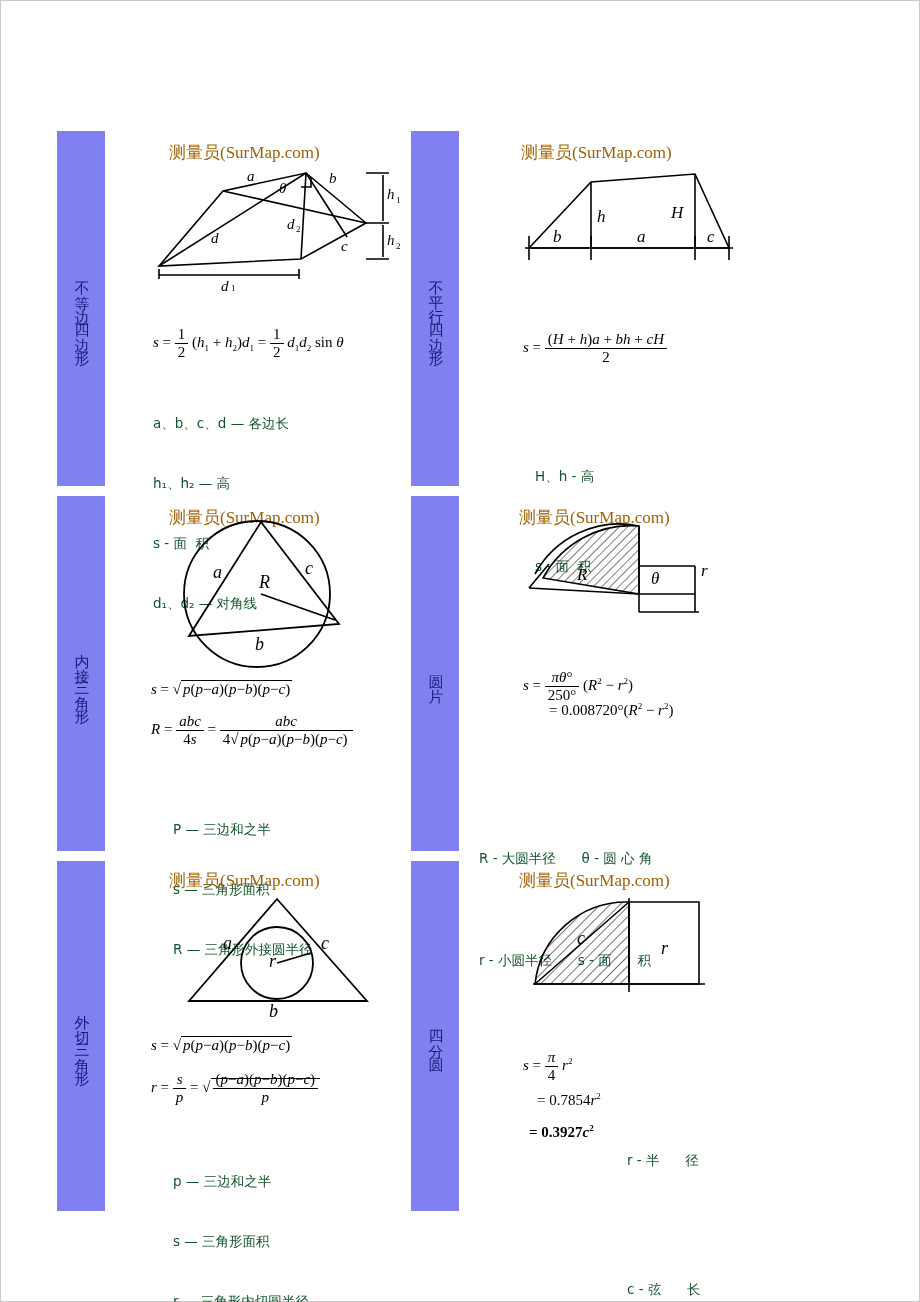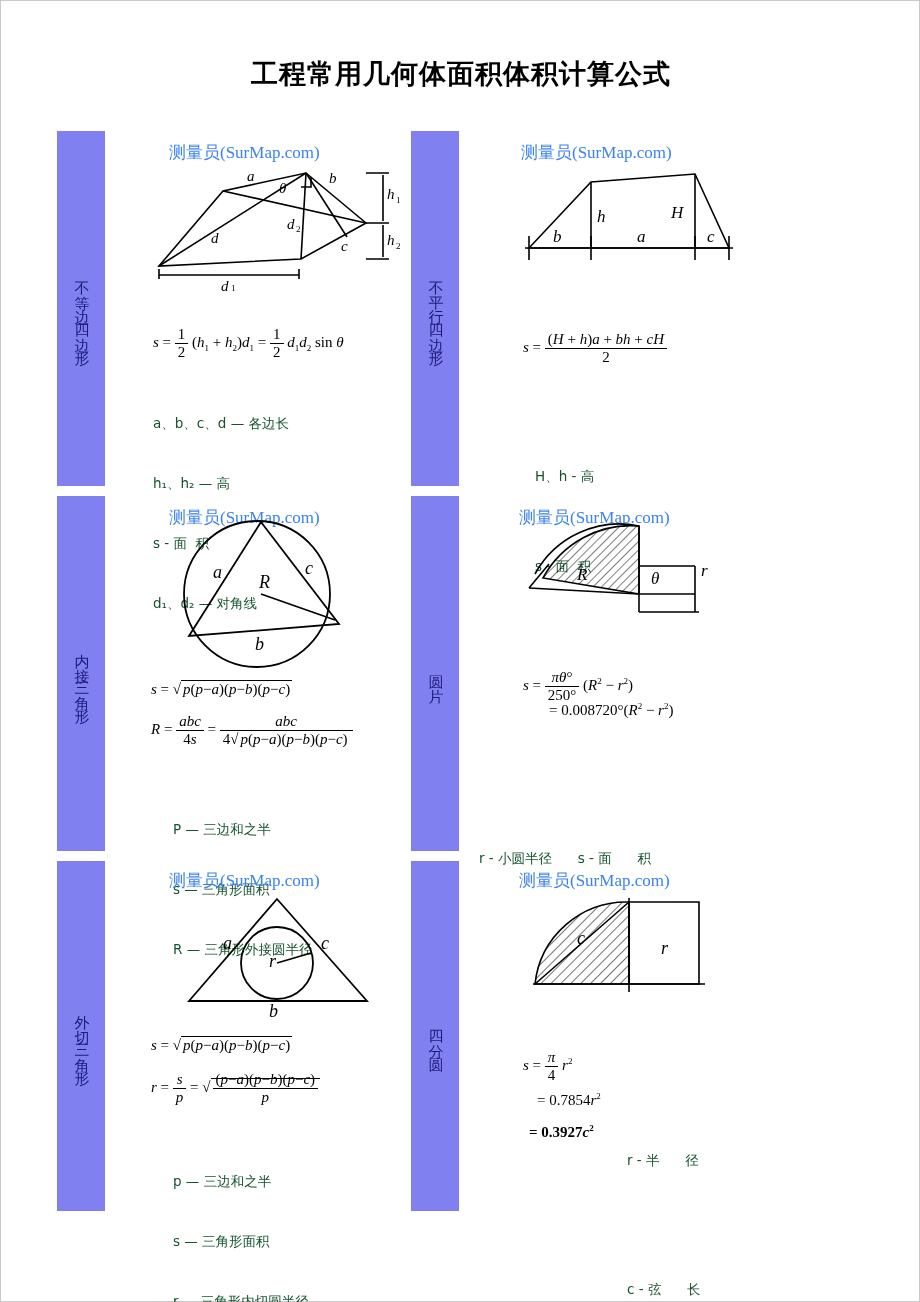--- a/index.html
+++ b/index.html
@@ -47,21 +47,21 @@
   .labeltext{
     writing-mode:vertical-rl;
     text-orientation:upright;
     letter-spacing:14px;
     line-height:1.05;
     font-size:15px;
     color:#1d1a7a;
   }
   .watermark{
     position:absolute;
-    color:#3b82f6;
+    color:#a16207;
     font-family:"Liberation Serif", serif;
     font-size:17px;
     white-space:nowrap;
     pointer-events:none;
   }
   .fig{position:absolute;}
   .formula{
     position:absolute;
     font-family:"Liberation Serif", serif;
     font-size:14px;
@@ -84,21 +84,20 @@
   .frac .den{display:block;padding:0 3px;}
   .rad{display:inline-block;}
   .radline{border-top:1px solid #000;padding:0 2px;}
   svg{display:block;}
 </style>
 </head>
 <body>
 
 <div class="page">
 
-  <div class="title">工程常用几何体面积体积计算公式</div>
 
   <div class="label" style="left:56px;top:130px;width:48px;height:355px;">
     <span class="labeltext">不等边四边形</span>
   </div>
   <div class="watermark" style="left:168px;top:140px;">测量员(SurMap.com)</div>
 
   <div class="fig" style="left:150px;top:150px;">
     <svg width="250" height="140" viewBox="0 0 250 140">
       <g stroke="#000" fill="none" stroke-width="1.6">
         <path d="M8 115 L72 40 L155 22 L215 72 L150 108 Z"></path>
@@ -250,20 +249,21 @@
   <div class="formula" style="left:522px;top:668px;font-size:15px;">
     <span class="ital">s</span> =
     <span class="frac"><span class="num"><span class="ital">πθ</span>°</span><span class="den">250°</span></span>
     (<span class="ital">R</span><sup>2</sup> − <span class="ital">r</span><sup>2</sup>)
   </div>
   <div class="formula" style="left:548px;top:700px;font-size:15px;">
     = 0.008720°(<span class="ital">R</span><sup>2</sup> − <span class="ital">r</span><sup>2</sup>)
   </div>
 
   <div class="legend" style="left:478px;top:772px;line-height:34px;">
+    <div>R - 大圆半径      θ - 圆 心 角</div>
     <div>r - 小圆半径      s - 面      积</div>
   </div>
 
   <div class="label" style="left:56px;top:860px;width:48px;height:350px;">
     <span class="labeltext">外切三角形</span>
   </div>
   <div class="watermark" style="left:168px;top:868px;">测量员(SurMap.com)</div>
 
   <div class="fig" style="left:148px;top:890px;">
     <svg width="250" height="130" viewBox="0 0 250 130">

